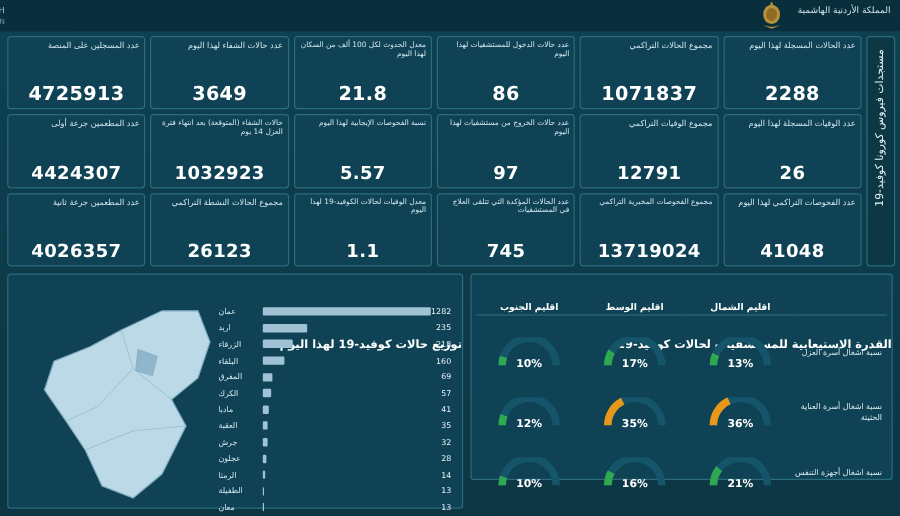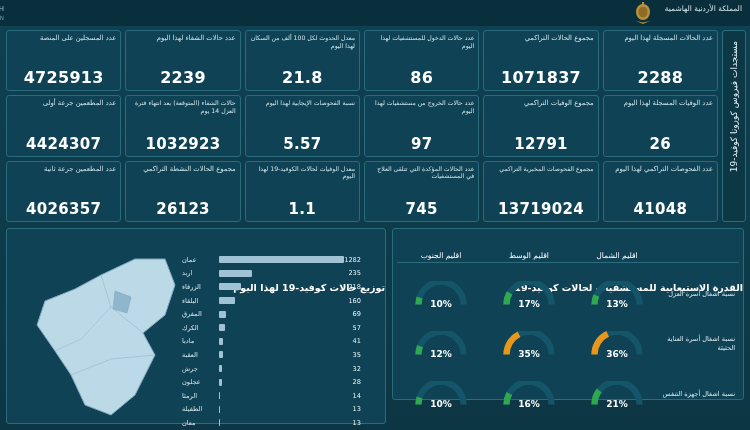--- a/index.html
+++ b/index.html
@@ -59,29 +59,29 @@
     border: 1px solid #2a6b7c; border-radius: 3px; background: #0e4254;
   }
   .panel-title { font-size: 9.5px; color: #ffffff; padding: 5px 0 3px; font-weight: bold; margin-top: 48px; }
 
   
   .gov-wrap { position: absolute; top: 24px; right: 6px; width: 200px; }
   .gov-row { display: flex; align-items: center; height: 13.6px; }
   .gov-name { width: 40px; font-size: 6.6px; color: #d6e9f0; text-align: left; padding-left: 3px; }
   .gov-barzone { flex: 1; display: flex; align-items: center; flex-direction: row-reverse; }
   .gov-bar { height: 7px; background: #9fc2d4; border-radius: 1px; }
-  .gov-val { font-size: 6.6px; color: #eaf4f8; margin-right: 18px; }
+  .gov-val { font-size: 6.6px; color: #eaf4f8; margin-right: 3px; }
 
   
   .map { position: absolute; left: 8px; top: 26px; width: 168px; height: 164px; }
 
   
   .cap-head { display: flex; position: absolute; top: 22px; left: 4px; right: 4px; }
   .cap-head div {
-    flex: 1; text-align: center; font-size: 7.6px; color: #ffffff; font-weight: normal;
+    flex: 1; text-align: center; font-size: 7.6px; color: #ffffff; font-weight: bold;
     border-bottom: 1px solid #2a6b7c; padding-bottom: 2px;
   }
   .cap-head .region-col { flex: 0 0 78px; }
   .cap-rows { position: absolute; top: 40px; left: 4px; right: 4px; }
   .cap-row { display: flex; align-items: center; height: 50px; }
   .cap-row .rowlabel {
     flex: 0 0 78px; font-size: 6.6px; color: #dbecf2; text-align: right; padding-right: 4px; line-height: 1.3;
   }
   .cap-cell { flex: 1; display: flex; flex-direction: column; align-items: center; justify-content: center; }
   .gauge { position: relative; width: 62px; height: 27px; }
@@ -130,21 +130,21 @@
     <div class="cell big">
       <div class="lbl small">عدد حالات الدخول للمستشفيات لهذا اليوم</div>
       <div class="val">86</div>
     </div>
     <div class="cell big">
       <div class="lbl small">معدل الحدوث لكل 100 ألف من السكان لهذا اليوم</div>
       <div class="val">21.8</div>
     </div>
     <div class="cell big">
       <div class="lbl">عدد حالات الشفاء لهذا اليوم</div>
-      <div class="val">2239</div>
+      <div class="val">3649</div>
     </div>
     <div class="cell big">
       <div class="lbl">عدد المسجلين على المنصة</div>
       <div class="val">4725913</div>
     </div>
 
     <div class="cell">
       <div class="lbl">عدد الوفيات المسجلة لهذا اليوم</div>
       <div class="val">26</div>
     </div>

